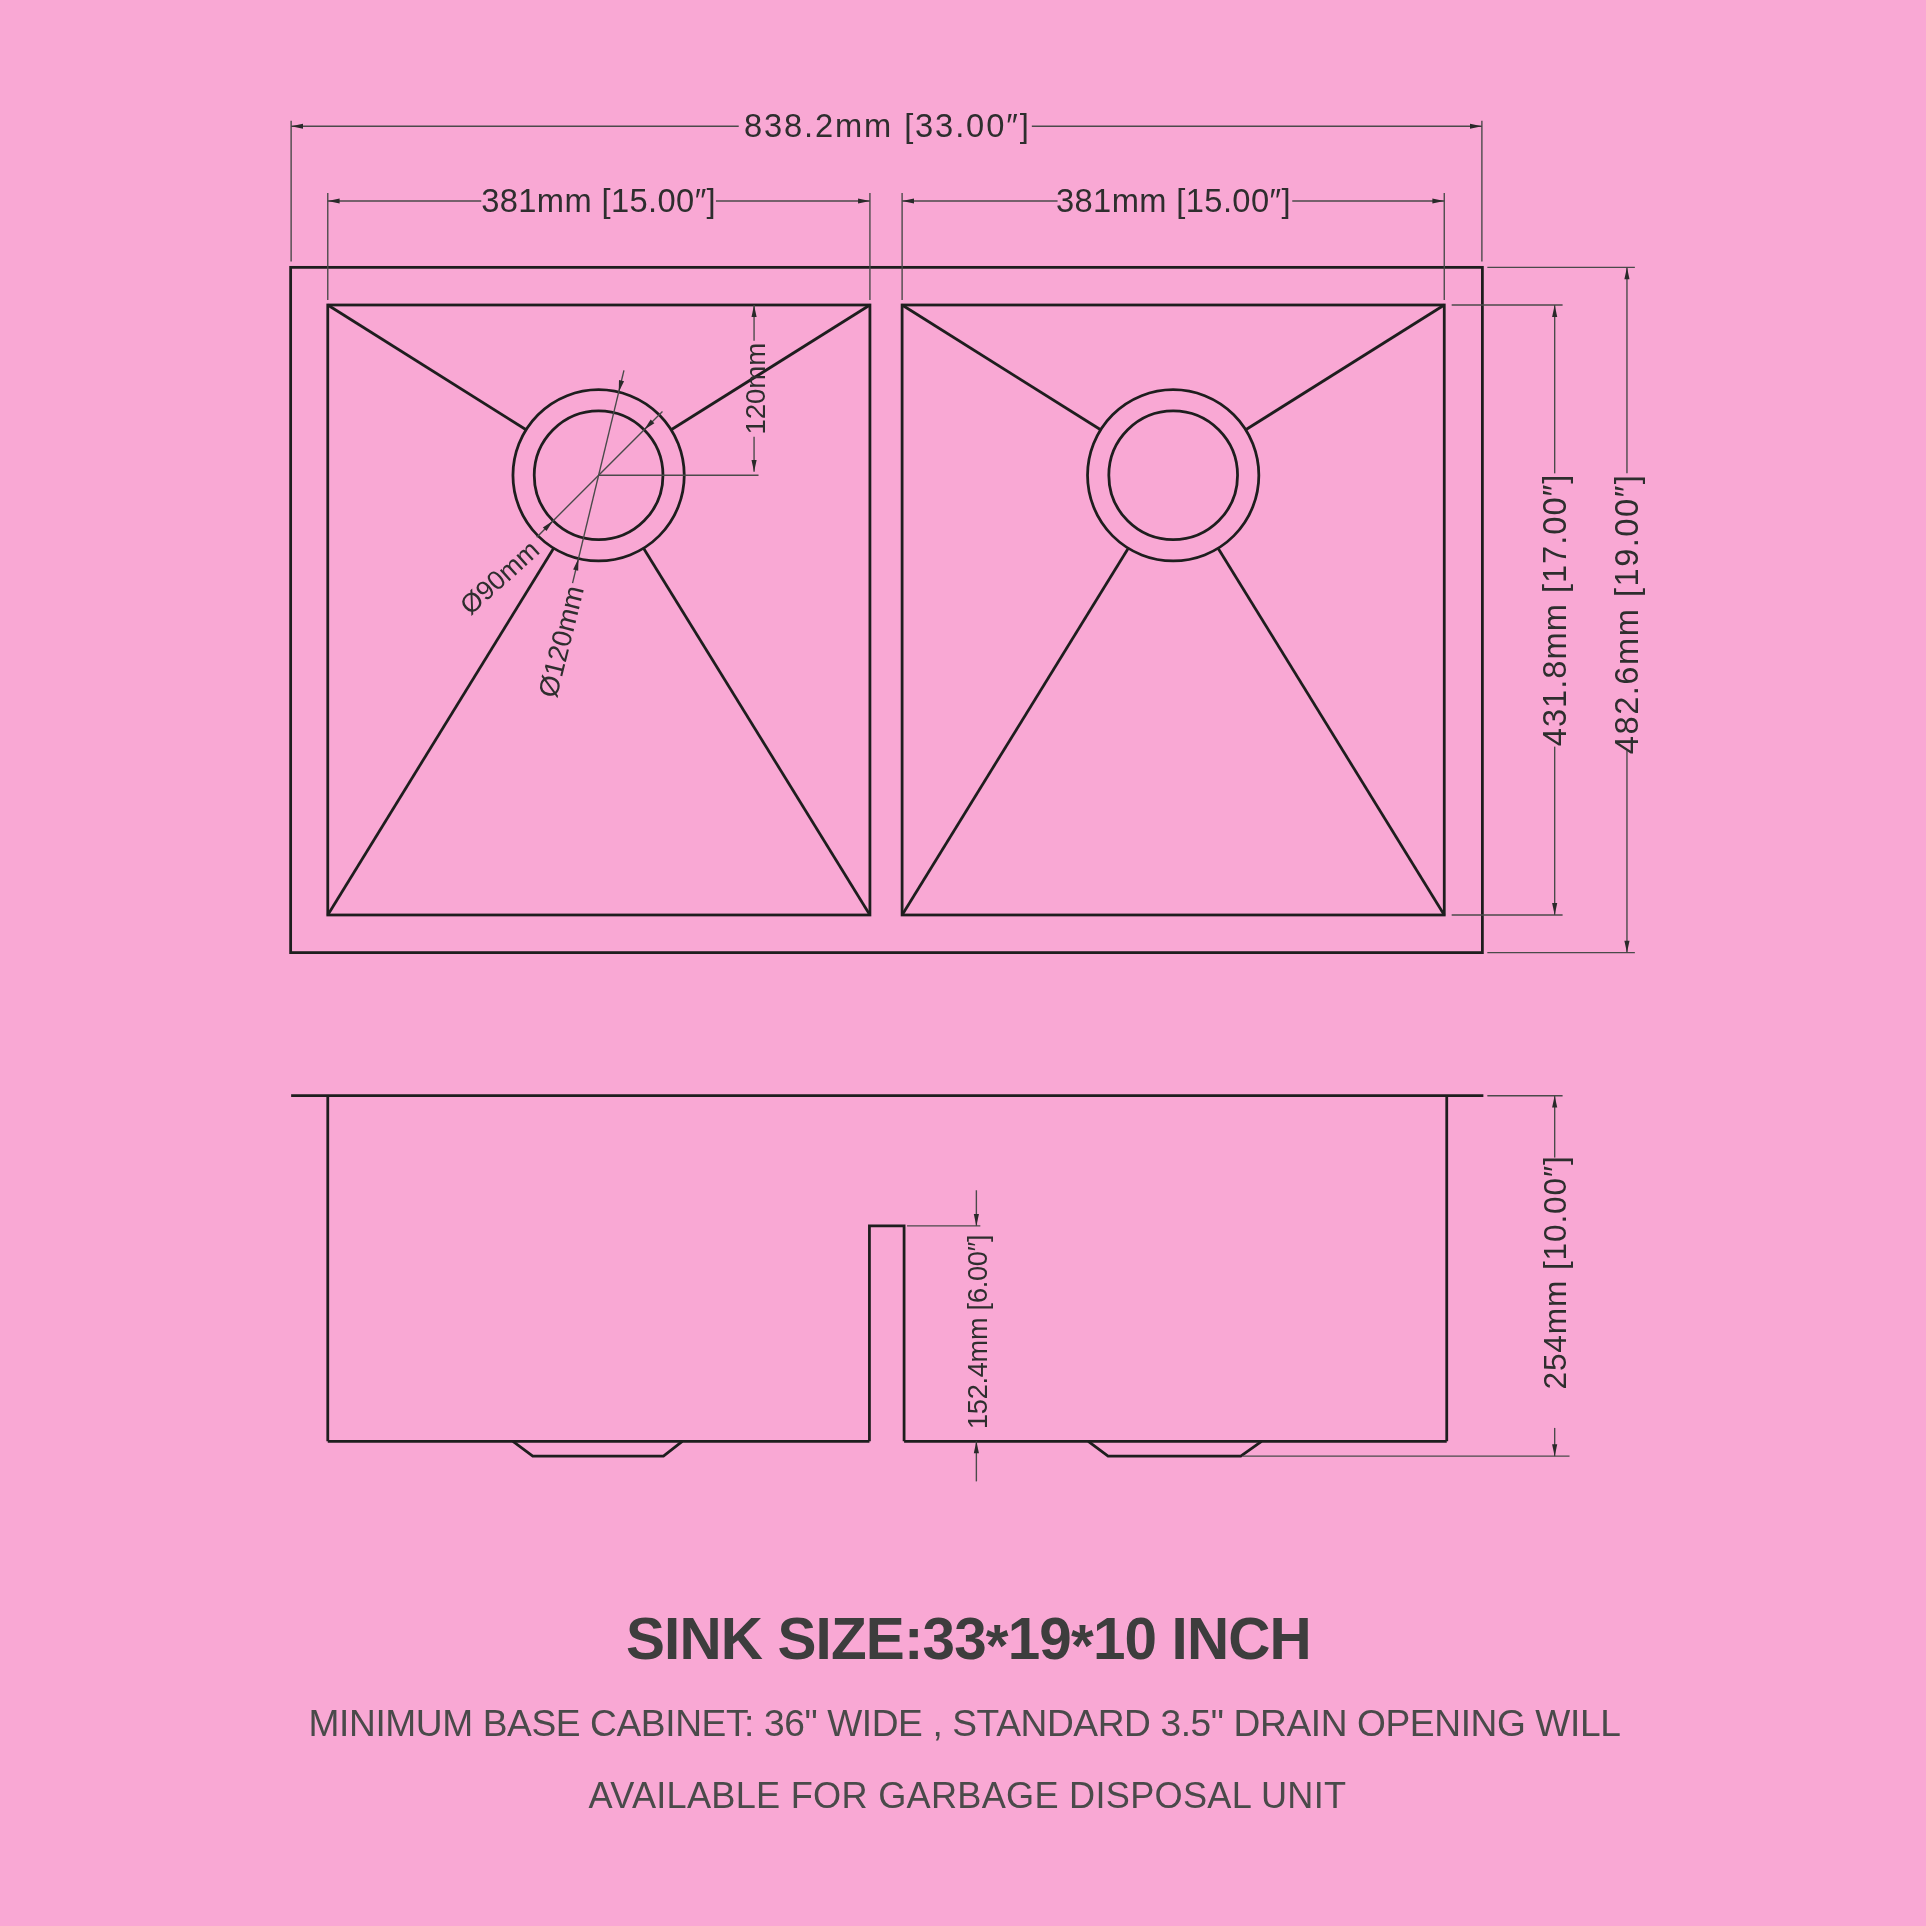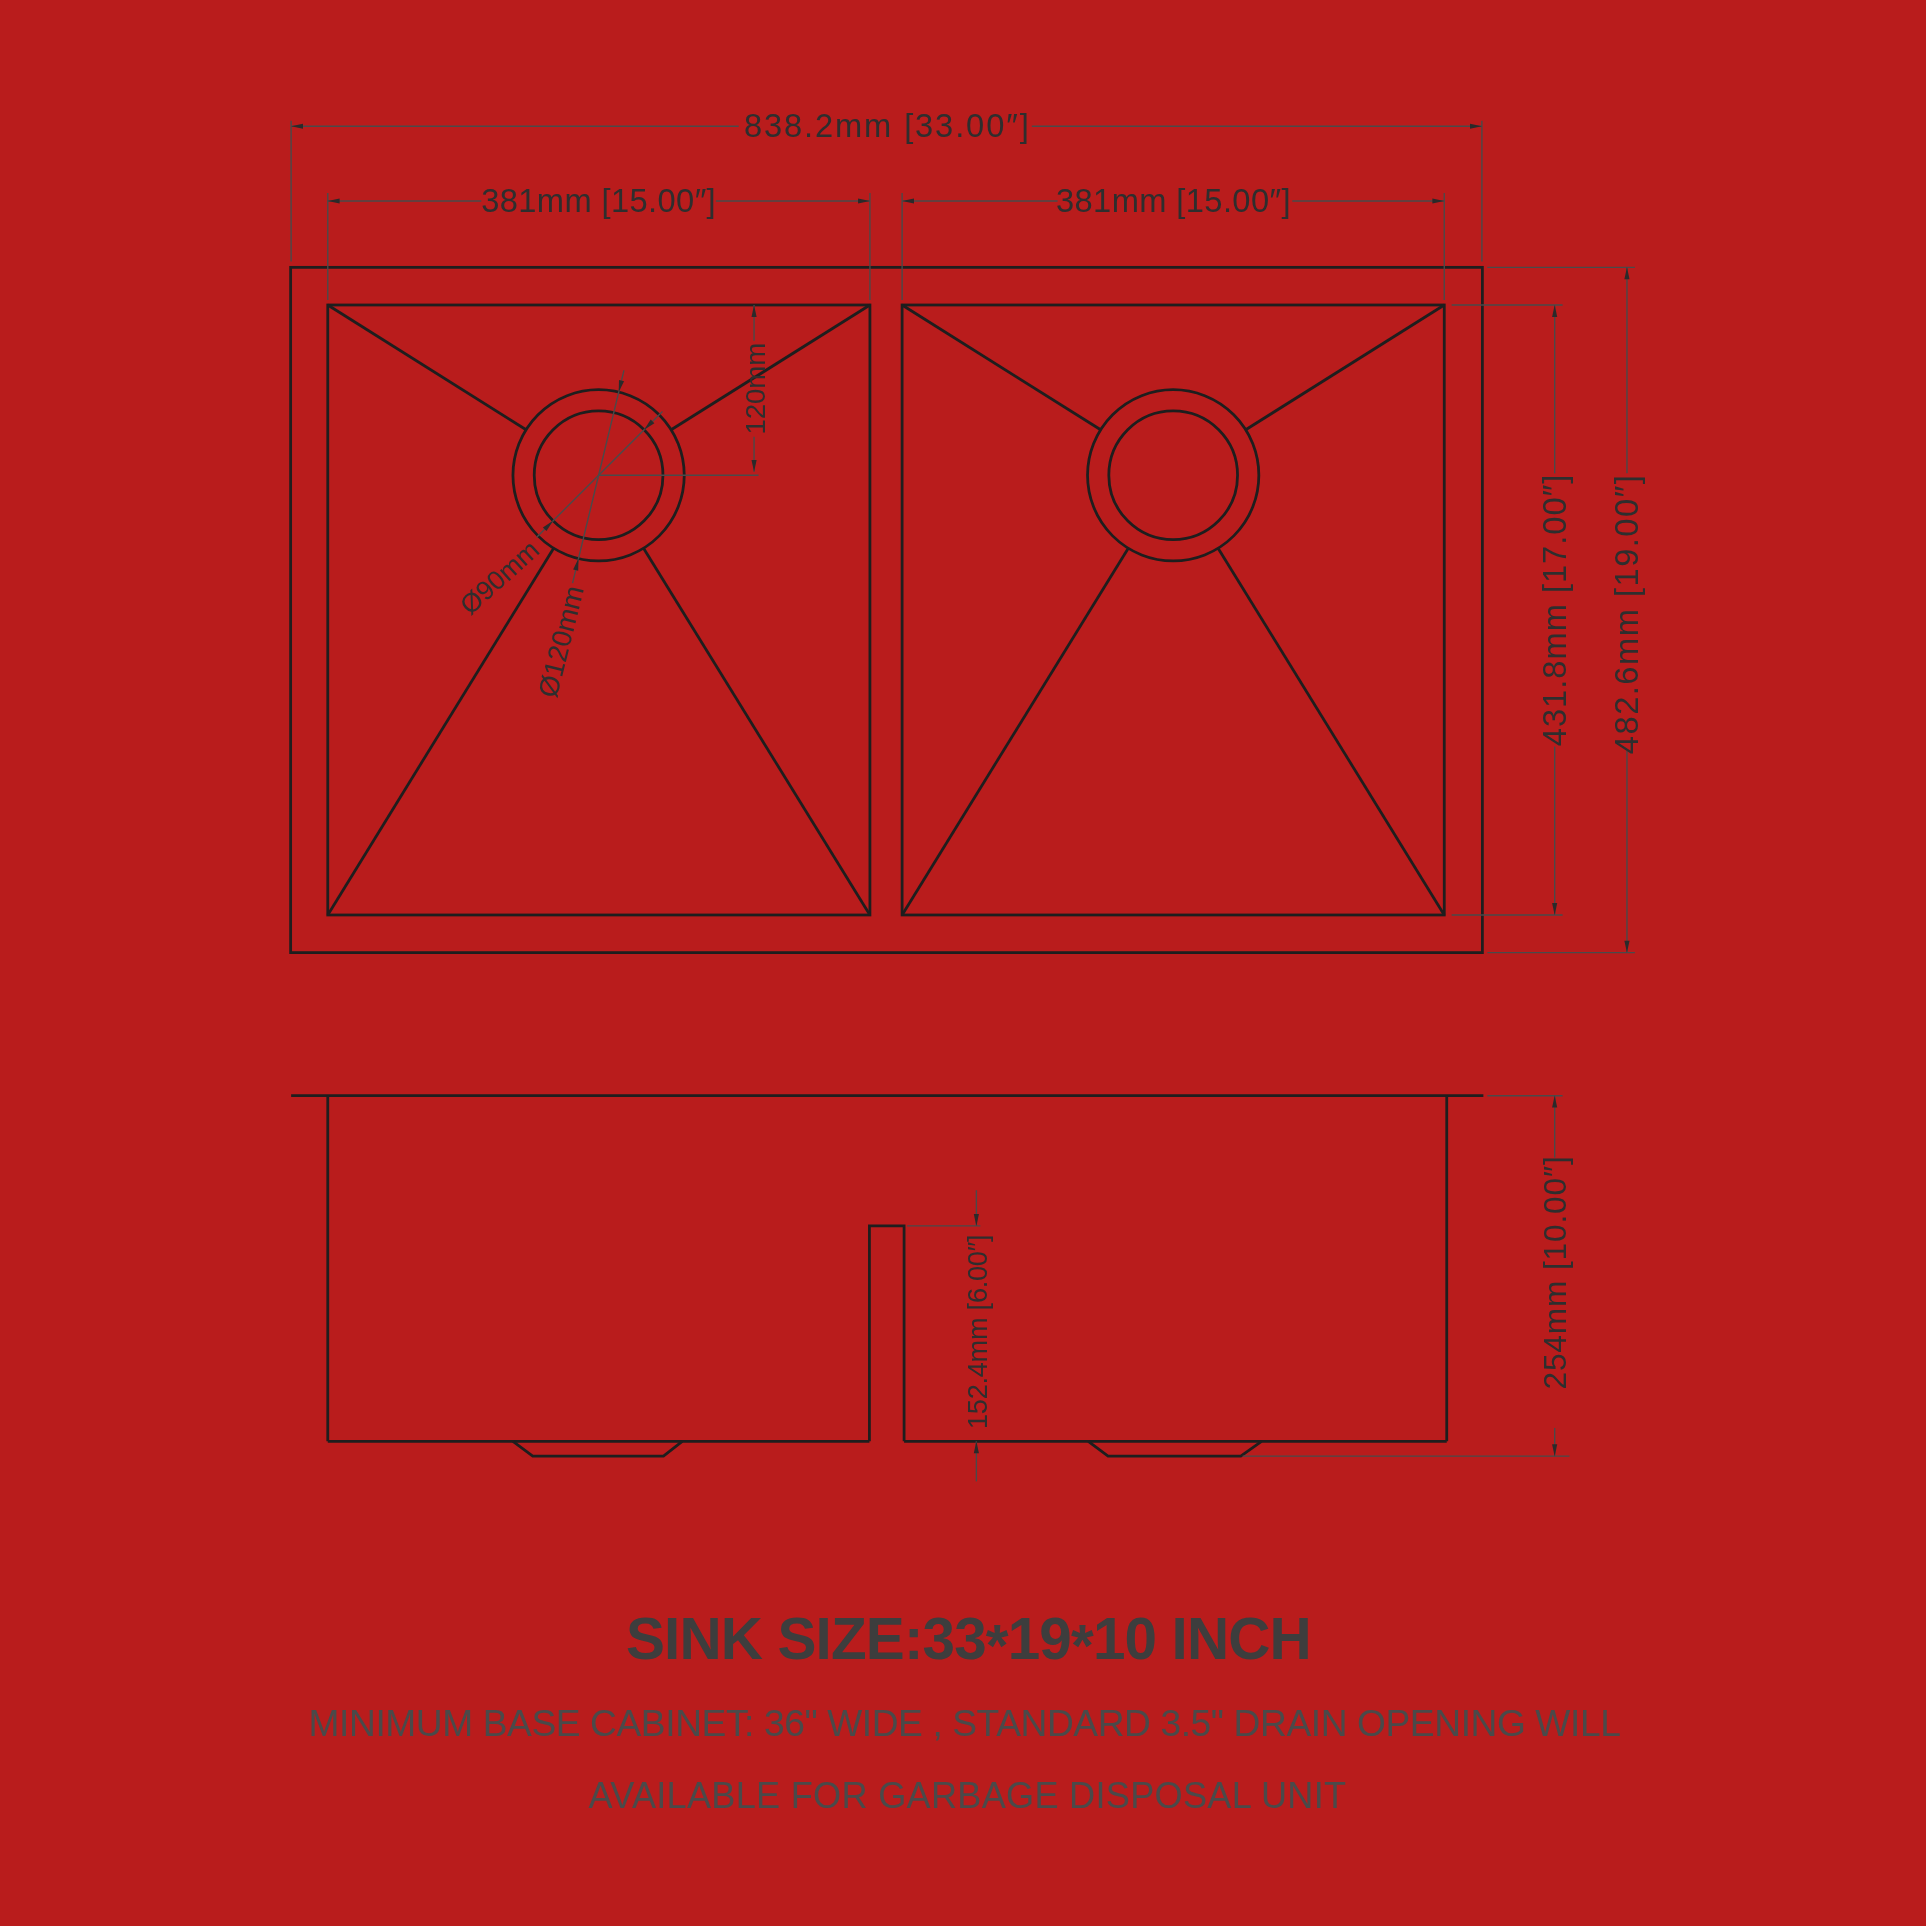--- a/index.html
+++ b/index.html
@@ -1,16 +1,16 @@
 <!DOCTYPE html>
 <html><head>
 <meta charset="utf-8">
 <style>
 html,body{margin:0;padding:0;background:#ffffff;}
-#page{position:relative;width:1927px;height:1927px;background:#b91c1c;overflow:hidden;}
+#page{position:relative;width:1927px;height:1927px;background:#f9a8d4;overflow:hidden;}
 text{font-family:"Liberation Sans",sans-serif;}
 </style>
 </head>
 <body>
 <div id="page">
 <svg width="1927" height="1927" viewBox="0 0 1946 1946">
 
 <rect x="293.5" y="270" width="1203.5" height="692" fill="none" stroke="#1e1e1e" stroke-width="2.8"></rect>
 
 <rect x="331" y="308" width="547.5" height="616" fill="none" stroke="#1e1e1e" stroke-width="2.8"></rect>

